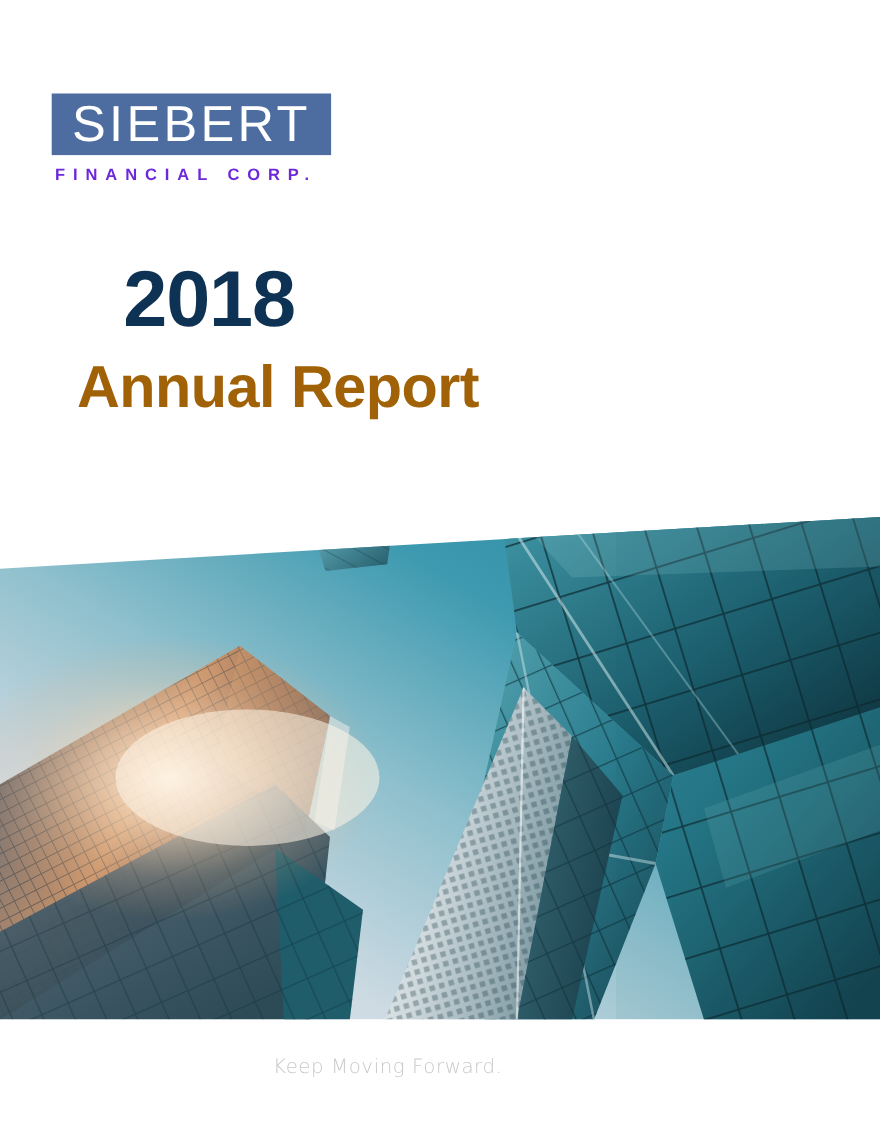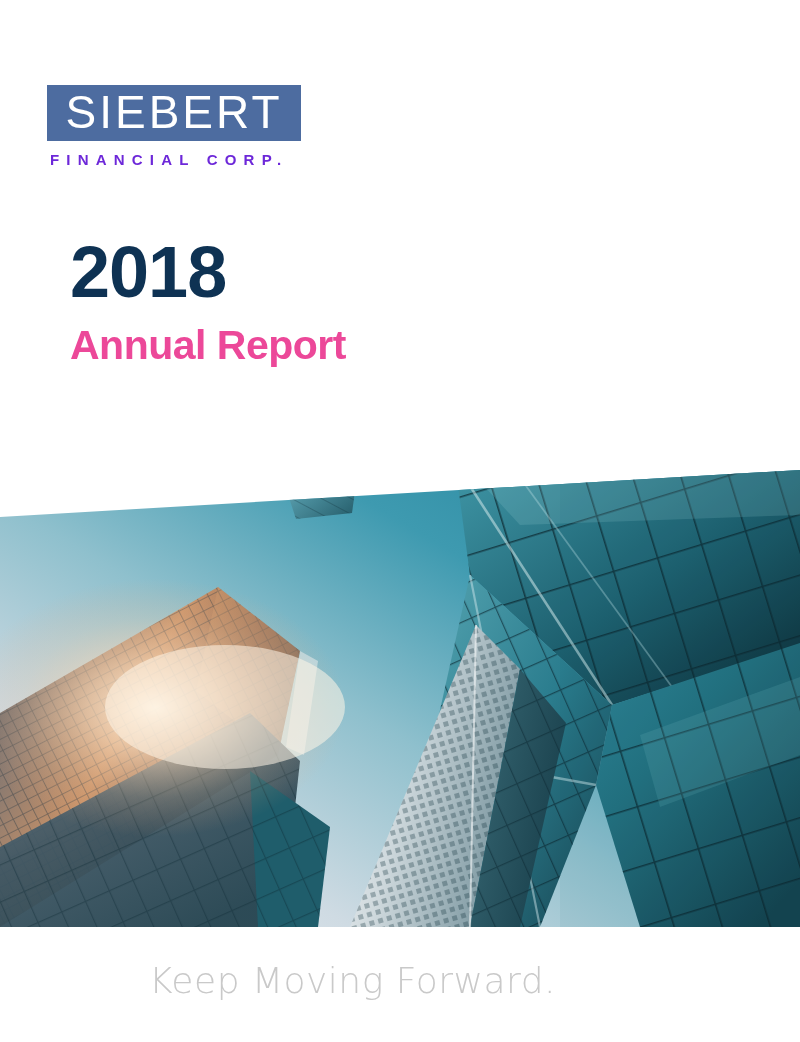--- a/index.html
+++ b/index.html
@@ -50,25 +50,26 @@
 
   
   .title-block { position:absolute; left:70px; top:236px; }
 
   .title-year {
     color:#0e3253;
     font-size:72px;
     font-weight:700;
     line-height:1;
     letter-spacing:-1px;
+    margin-left:42px;
   }
   .title-sub {
     margin-top:17px;
-    color:#ec4899;
-    font-size:41px;
+    color:#a16207;
+    font-size:54px;
     font-weight:700;
     line-height:1;
     letter-spacing:-0.5px;
   }
 
   
   .photo {
     position:absolute;
     left:0; top:455px;
     width:800px; height:472px;
@@ -79,21 +80,21 @@
   .photo svg { display:block; width:800px; height:472px; }
 
   
   .tagline {
     position:absolute;
     left:0; top:959px;
     width:800px;
     text-align:center;
     padding-right:95px;
     color:#c9c9c9;
-    font-size:36px;
+    font-size:18px;
     font-weight:300;
     letter-spacing:0.5px;
     line-height:1.2;
     font-family:"DejaVu Sans", sans-serif;
   }
 </style>
 </head>
 <body>
 
 <div class="page">

